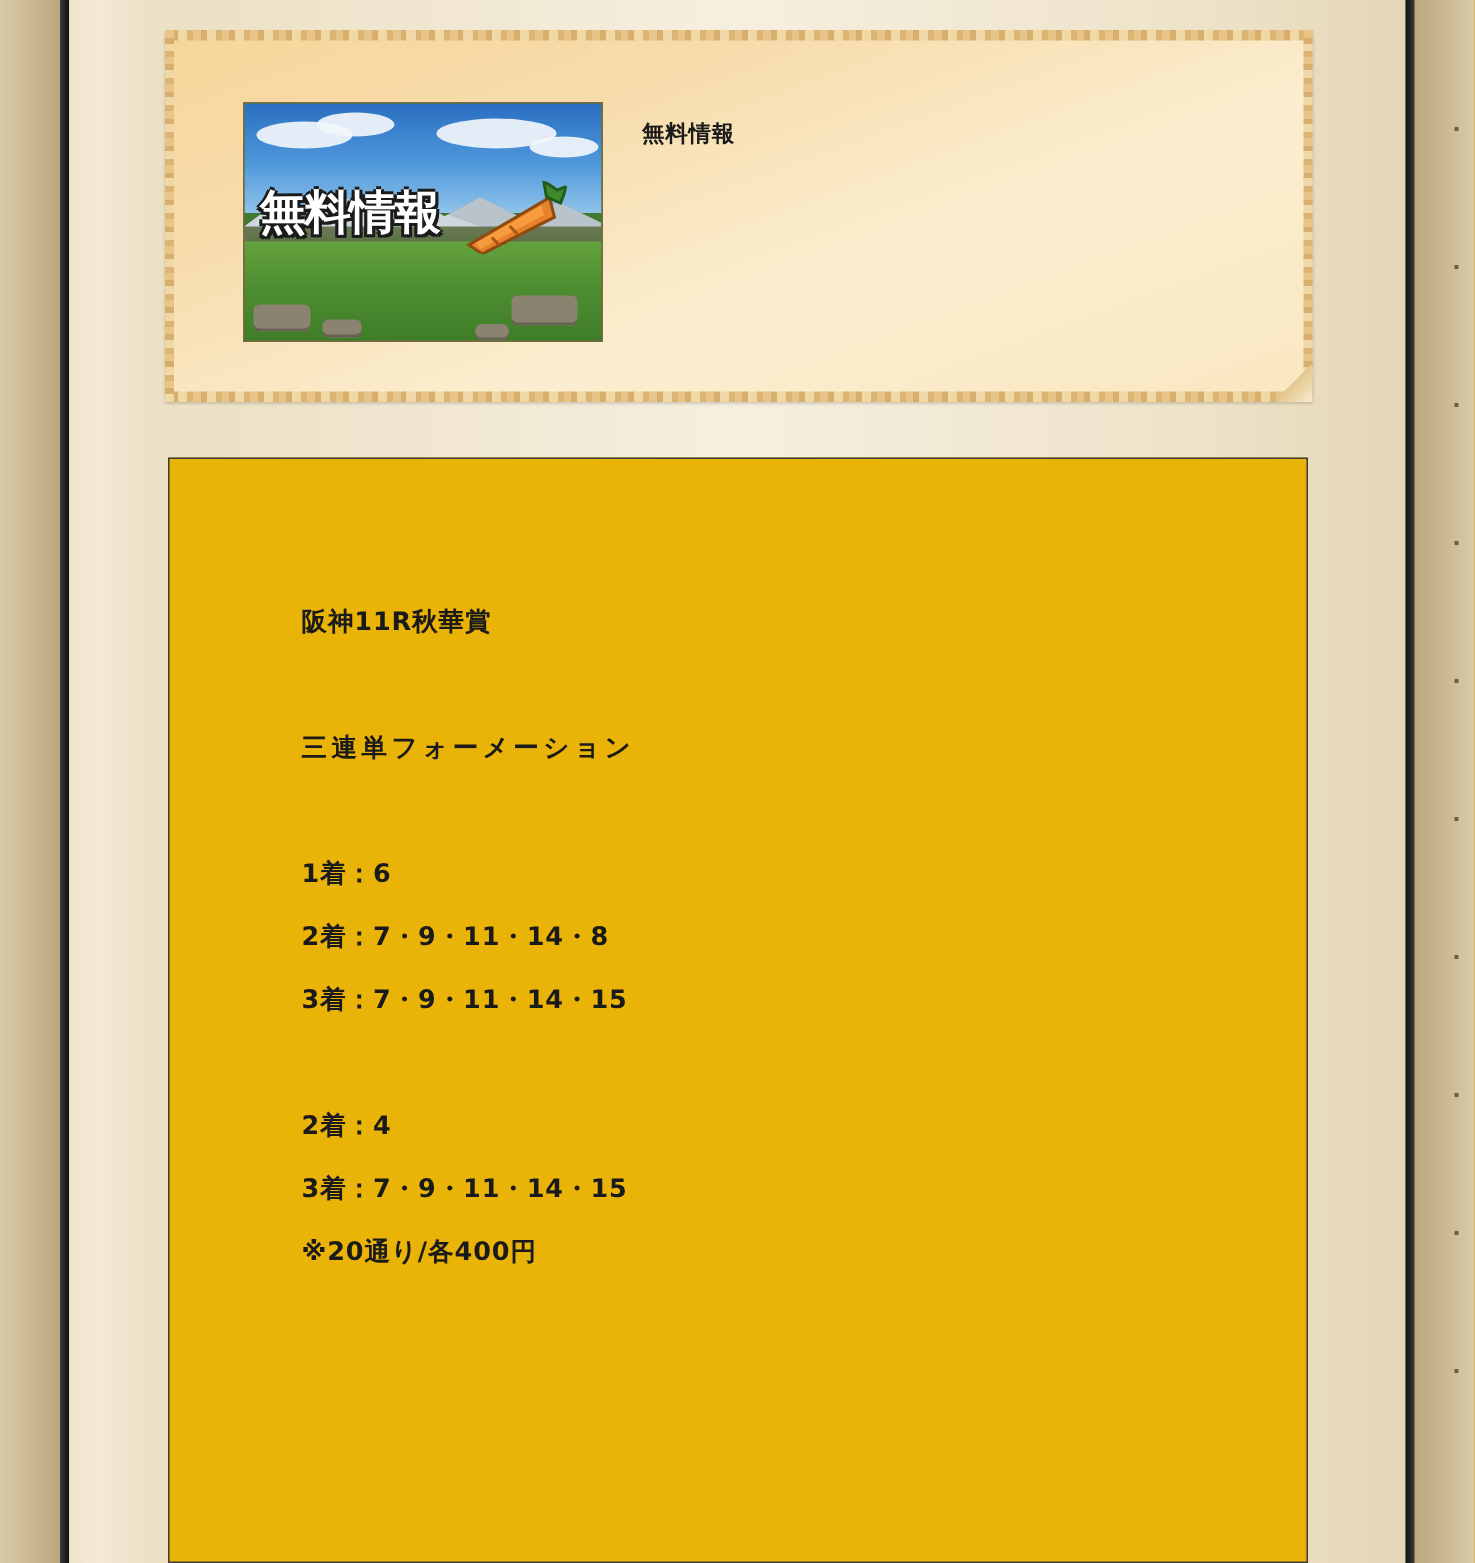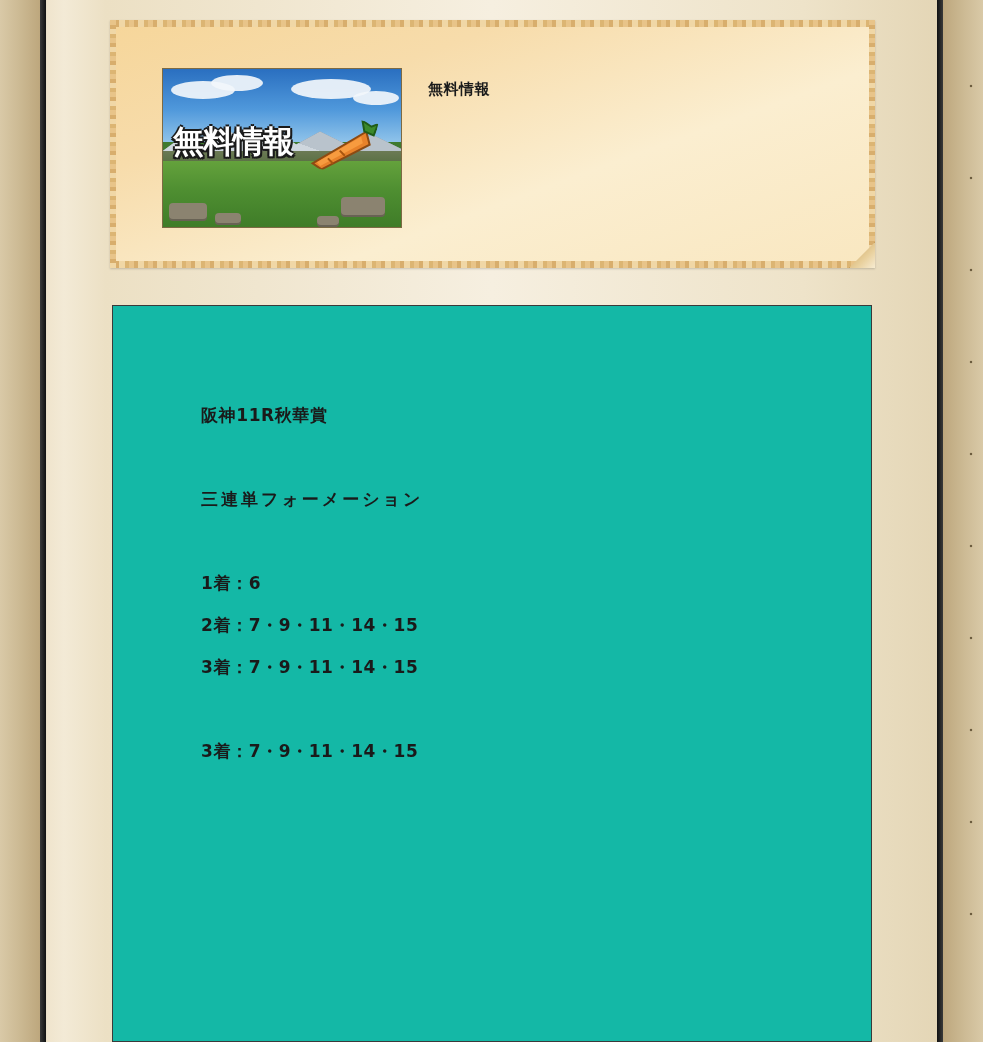--- a/index.html
+++ b/index.html
@@ -149,21 +149,21 @@
   }
 
   .banner-title {
     position: absolute; left: 318px; top: 60px;
     font-size: 15px; font-weight: 700; color: #1b1b1b; letter-spacing: .5px;
   }
 
   
   .article {
     position: absolute; left: 112px; top: 305px; width: 760px; height: 737px;
-    background: #14b8a6;
+    background: #eab308;
     border: 1px solid #3a3a3a;
   }
   .article-body {
     position: absolute; left: 88px; top: 88px; right: 30px;
     font-size: 17px; font-weight: 700; color: #1a1a1a; line-height: 42px;
     letter-spacing: .6px;
   }
   .blank-line { height: 42px; }
   .line { white-space: pre; }
   .line.wide { letter-spacing: 3px; }
@@ -213,18 +213,20 @@
   <div class="banner-title">無料情報</div>
 </div>
 
 <div class="article">
   <div class="article-body">
     <div class="line">阪神11R秋華賞</div>
     <div class="blank-line"></div>
     <div class="line wide">三連単フォーメーション</div>
     <div class="blank-line"></div>
     <div class="line">1着：6</div>
-    <div class="line">2着：7・9・11・14・15</div>
+    <div class="line">2着：7・9・11・14・8</div>
     <div class="line">3着：7・9・11・14・15</div>
     <div class="blank-line"></div>
+    <div class="line">2着：4</div>
     <div class="line">3着：7・9・11・14・15</div>
+    <div class="line">※20通り/各400円</div>
   </div>
 </div>
 
 </body></html>

